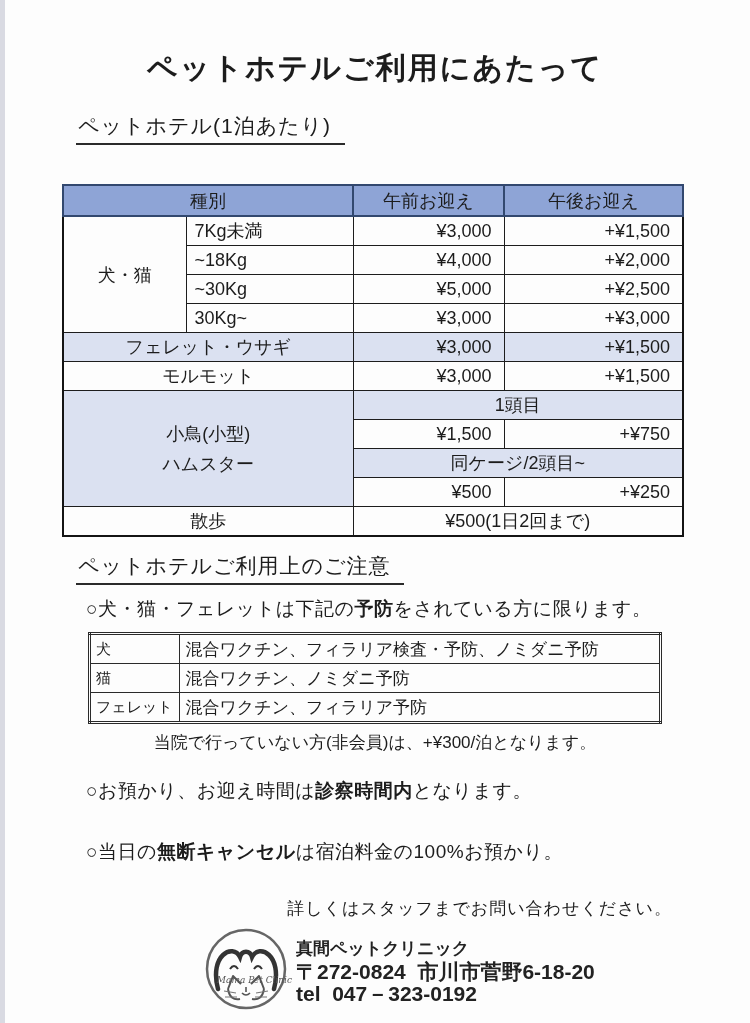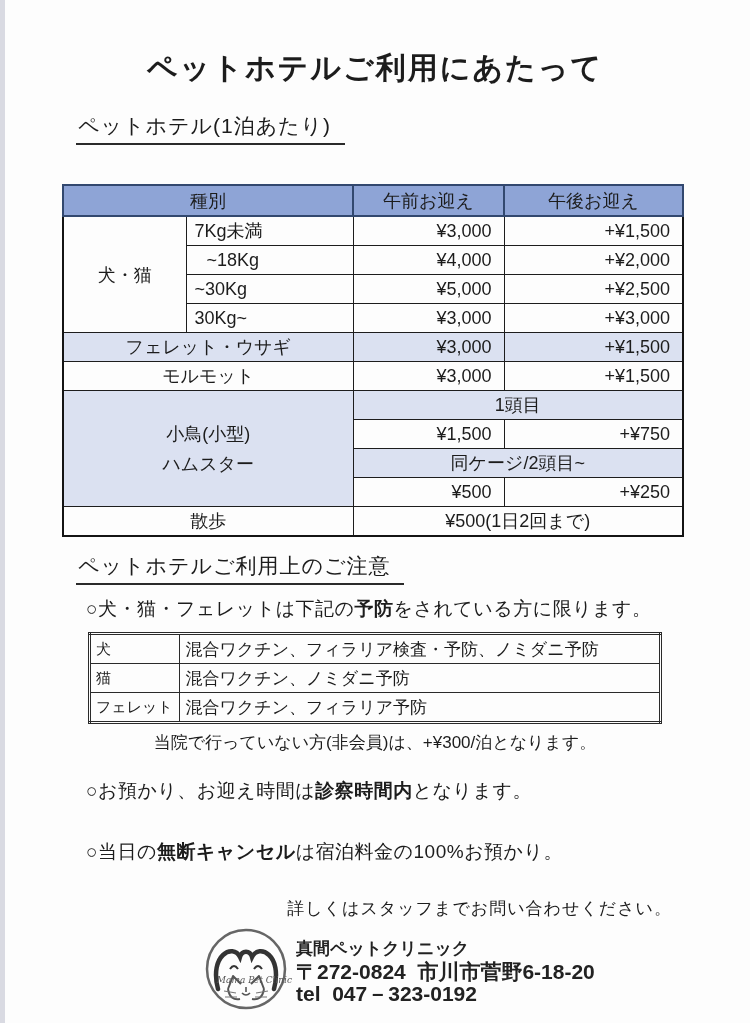--- a/index.html
+++ b/index.html
@@ -75,21 +75,21 @@
       <td>午前お迎え</td>
       <td>午後お迎え</td>
     </tr>
     <tr>
       <td rowspan="4">犬・猫</td>
       <td style="text-align:left;padding-left:8px;">7Kg未満</td>
       <td class="num">¥3,000</td>
       <td class="num">+¥1,500</td>
     </tr>
     <tr>
-      <td style="text-align:left;padding-left:20px;">~18Kg</td>
+      <td style="text-align:left;padding-left:8px;">~18Kg</td>
       <td class="num">¥4,000</td>
       <td class="num">+¥2,000</td>
     </tr>
     <tr>
       <td style="text-align:left;padding-left:8px;">~30Kg</td>
       <td class="num">¥5,000</td>
       <td class="num">+¥2,500</td>
     </tr>
     <tr>
       <td style="text-align:left;padding-left:8px;">30Kg~</td>

